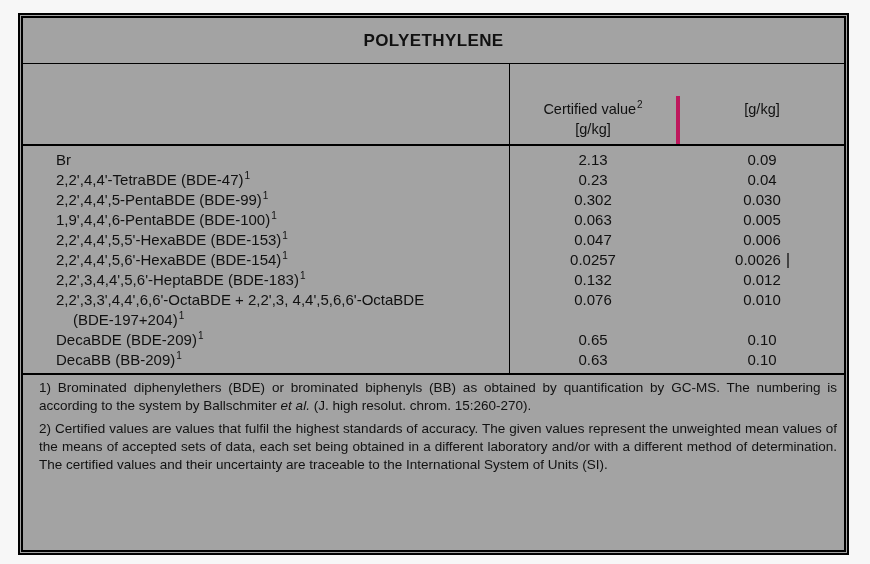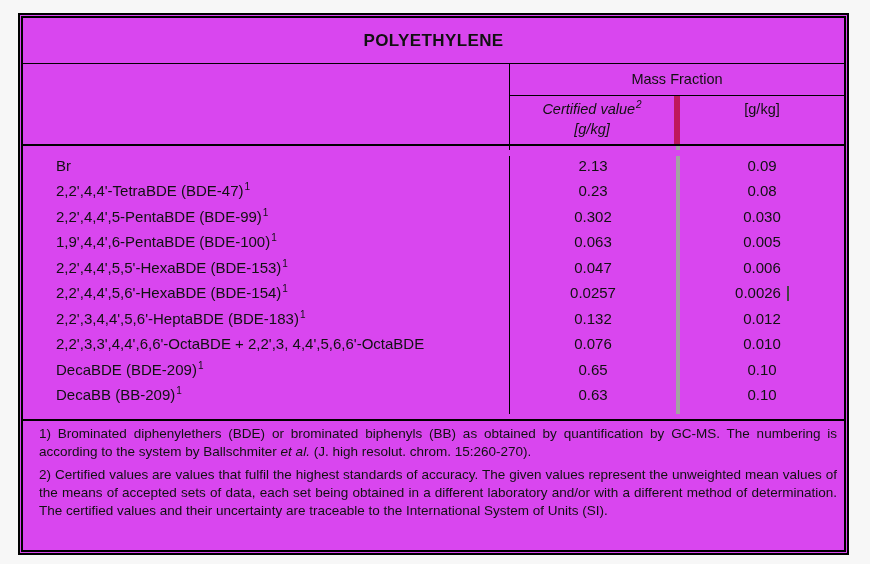--- a/index.html
+++ b/index.html
@@ -9,21 +9,21 @@
     font-family:"Liberation Sans","DejaVu Sans",sans-serif;
     color:#111;
     position:relative;
     overflow:hidden;
   }
   .frame{
     position:absolute;left:18px;top:13px;
     width:831px;height:542px;
     box-sizing:border-box;
     border:5px double #000;
-    background:#d946ef;
+    background:#a3a3a3;
   }
   
   .title-row{
     height:46px;box-sizing:border-box;
     border-bottom:1px solid #000;
     text-align:center;
   }
   .title-row span{
     display:inline-block;
     line-height:45px;
@@ -41,27 +41,27 @@
   }
   .h-empty{grid-column:1;grid-row:1/3;border-right:1px solid #000;}
   .h-group{
     grid-column:2/4;grid-row:1;
     border-bottom:1px solid #000;
     text-align:center;line-height:31px;
   }
   .h-col{
     grid-row:2;text-align:center;padding-top:3px;line-height:20px;
   }
-  .h-col.first{border-right:6px solid #be185d;font-style:italic;}
+  .h-col.first{border-right:4px solid #be185d;}
   sup{font-size:10px;line-height:0;vertical-align:super;margin-left:1px;}
   
   .tbody{
     display:grid;
     grid-template-columns:487px 170px auto;
-    height:275px;box-sizing:border-box;
+    height:229px;box-sizing:border-box;
     border-bottom:2px solid #000;
     font-size:15px;
   }
   .brow{display:contents;}
   .tbody .c1{border-right:1px solid #000;padding-left:33px;line-height:20px;}
   .tbody .c2{border-right:4px solid #a3a3a3;text-align:center;line-height:20px;}
   .tbody .c3{text-align:center;line-height:20px;}
   .cont{padding-left:17px;line-height:20px;}
   .sp-t{height:4px;}
   .sp-b{height:3px;}
@@ -81,21 +81,20 @@
 <body>
 
 <div class="frame">
 
   <div class="title-row">
     <span>POLYETHYLENE</span>
   </div>
 
   <div class="header">
     <div class="h-empty"></div>
-    <div class="h-group">Mass Fraction</div>
     <div class="h-col first">
       <div><span>Certified value</span><sup>2</sup></div>
       <div>[g/kg]</div>
     </div>
     <div class="h-col">
       <div>[g/kg]</div>
     </div>
   </div>
 
   <div class="tbody">
@@ -105,21 +104,21 @@
 
     <div class="brow">
       <div class="c1"><span>Br</span><sup></sup></div>
       <div class="c2">2.13</div>
       <div class="c3">0.09</div>
     </div>
 
     <div class="brow">
       <div class="c1"><span>2,2',4,4'-TetraBDE (BDE-47)</span><sup>1</sup></div>
       <div class="c2">0.23</div>
-      <div class="c3">0.08</div>
+      <div class="c3">0.04</div>
     </div>
 
     <div class="brow">
       <div class="c1"><span>2,2',4,4',5-PentaBDE (BDE-99)</span><sup>1</sup></div>
       <div class="c2">0.302</div>
       <div class="c3">0.030</div>
     </div>
 
     <div class="brow">
       <div class="c1"><span>1,9',4,4',6-PentaBDE (BDE-100)</span><sup>1</sup></div>
@@ -141,20 +140,21 @@
 
     <div class="brow">
       <div class="c1"><span>2,2',3,4,4',5,6'-HeptaBDE (BDE-183)</span><sup>1</sup></div>
       <div class="c2">0.132</div>
       <div class="c3">0.012</div>
     </div>
 
     <div class="brow">
       <div class="c1">
         <span>2,2',3,3',4,4',6,6'-OctaBDE + 2,2',3, 4,4',5,6,6'-OctaBDE</span><sup></sup>
+        <div class="cont"><span>(BDE-197+204)</span><sup>1</sup></div>
       </div>
       <div class="c2">0.076</div>
       <div class="c3">0.010</div>
     </div>
 
     <div class="brow">
       <div class="c1"><span>DecaBDE (BDE-209)</span><sup>1</sup></div>
       <div class="c2">0.65</div>
       <div class="c3">0.10</div>
     </div>

